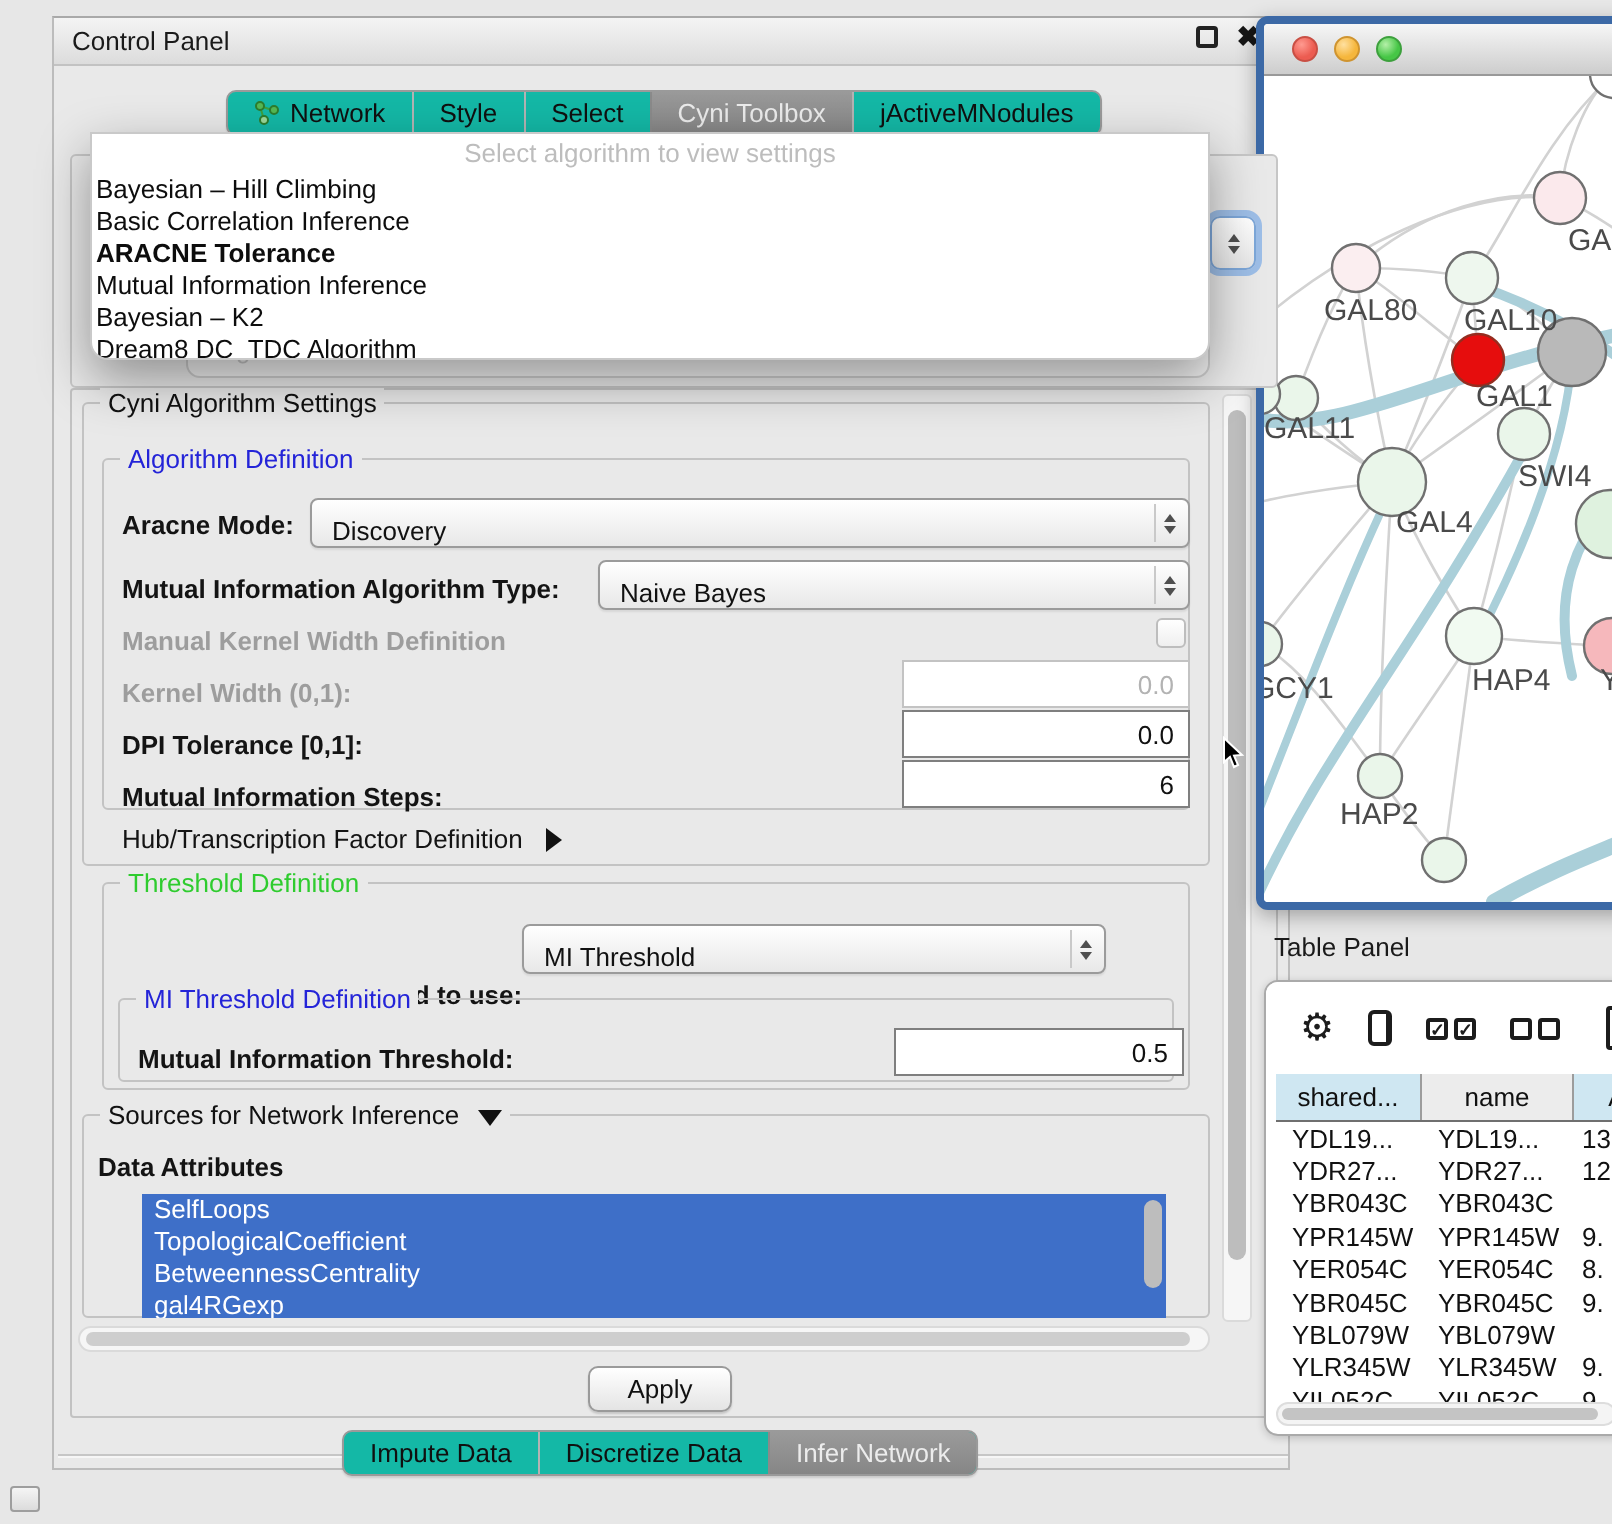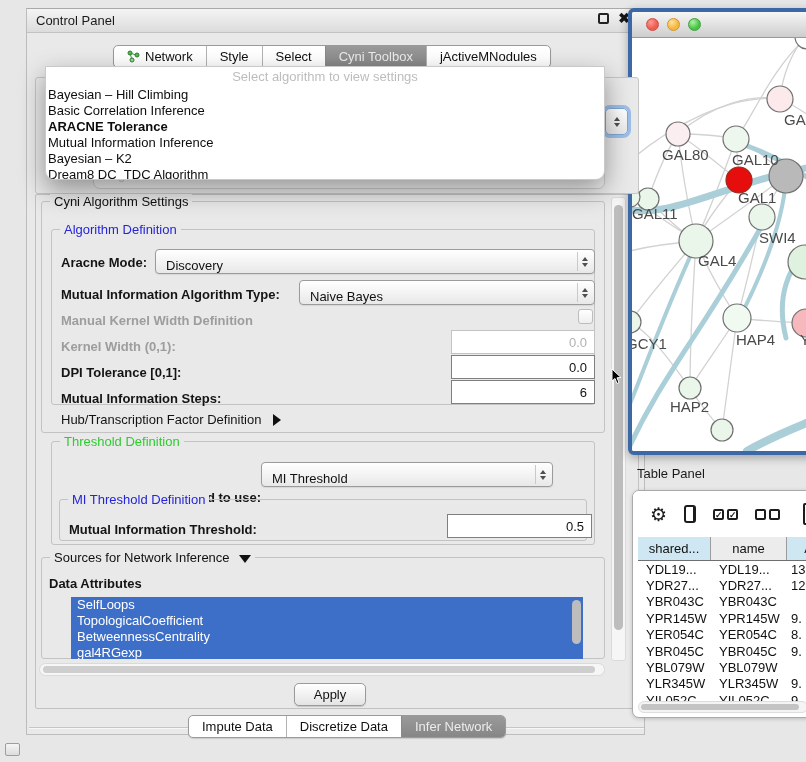--- a/index.html
+++ b/index.html
@@ -9,21 +9,21 @@
 
   
   .cp { position:absolute; left:1px; top:8px; width:619px; height:727px; background:#e9e9e9; border:1px solid #bcbcbc; border-top:1px solid #a9a9a9;margin-left:25px; }
   .cp-titlebar { position:absolute; left:0; top:0; right:0; height:24px; background:linear-gradient(#f4f4f4,#dcdcdc); border-bottom:1px solid #c2c2c2; display:flex; align-items:center; padding:0 9px; }
   .cp-title { font-size:13px; color:#1a1a1a; }
   .cp-controls { position:absolute; right:14px; top:4px; display:flex; gap:9px; align-items:center; }
   .float-glyph { width:11px; height:11px; border:2px solid #222; border-radius:2px; display:inline-block; }
   .close-glyph { font-size:14px; font-weight:bold; color:#161616; line-height:11px; }
 
   
-  .seg-control { position:absolute; display:flex; height:23px; border:1px solid #9a9a9a; border-radius:5px; background:#ffffff; overflow:hidden; box-shadow:0 1px 1px rgba(0,0,0,.12); }
+  .seg-control { position:absolute; display:flex; height:23px; border:1px solid #9a9a9a; border-radius:5px; background:#14b8a6; overflow:hidden; box-shadow:0 1px 1px rgba(0,0,0,.12); }
   .seg { display:flex; align-items:center; gap:5px; padding:0 13px; border-left:1px solid #b3b3b3; color:#101010; white-space:nowrap; cursor:default; }
   .seg:first-child { border-left:none; }
   .seg.selected { background:linear-gradient(#9a9a9a,#868686); color:#ececec; border-left-color:#8a8a8a; }
 
   .net-icon { display:inline-block; width:13px; height:13px; position:relative; }
 
   
   .popup { position:absolute; left:18px; top:57px; width:560px; height:114px; background:#fff; border:1px solid #c9c9c9; border-radius:0 0 9px 9px; box-shadow:0 10px 26px rgba(0,0,0,.38); z-index:6; overflow:hidden; }
   .popup-prompt { height:20px; line-height:20px; text-align:center; color:#bdbdbd; }
   .popup-item { height:16px; line-height:16px; padding-left:2px; color:#0d0d0d; }
@@ -257,21 +257,21 @@
     <div class="hscroll">
         <div class="thumb"></div>
       </div>
 
     <div class="apply-btn">
       <span>Apply</span>
     </div>
 
     <div class="cp-bottom-line"></div>
 
-    <div class="seg-control" style="left:161px; top:706px;">
+    <div class="seg-control" style="left:144px; top:706px;">
       <div class="seg">
         <span>Impute Data</span>
       </div>
       <div class="seg">
         <span>Discretize Data</span>
       </div>
       <div class="seg selected">
         <span>Infer Network</span>
       </div>
     </div>

